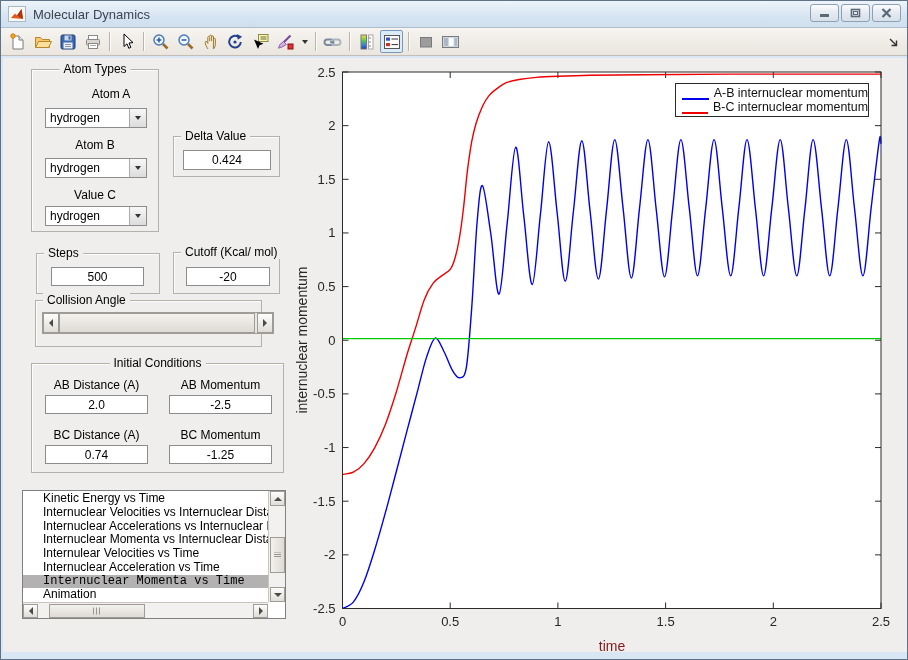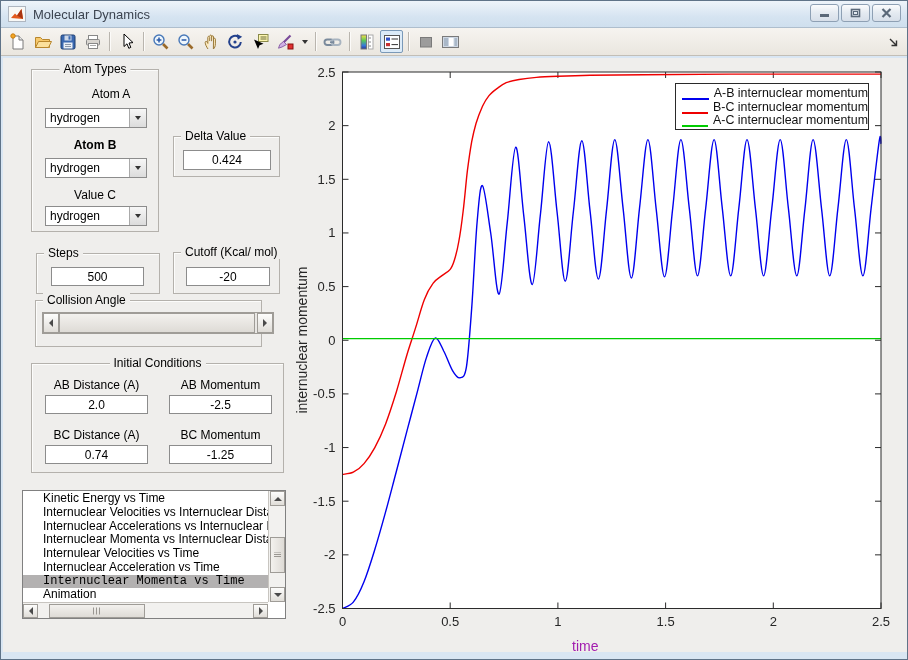--- a/index.html
+++ b/index.html
@@ -83,21 +83,21 @@
   .vthumb { position:absolute; left:1px; width:15px; background:linear-gradient(90deg,#f3f1ee,#dedbd6); border:1px solid #9f9c97; }
   .hthumb { position:absolute; top:1px; height:14px; background:linear-gradient(#f3f1ee,#dedbd6); border:1px solid #9f9c97; }
   .grip-h { position:absolute; left:3px; right:3px; top:50%; height:5px; transform:translateY(-50%);
     background:repeating-linear-gradient(#9a9792 0 1px, transparent 1px 2px); }
   .grip-v { position:absolute; top:50%; left:50%; width:8px; height:7px; transform:translate(-50%,-50%);
     background:repeating-linear-gradient(90deg,#9a9792 0 1px, transparent 1px 3px); }
   
   #plotsvg { position:absolute; left:0; top:0; }
   .tick-x { position:absolute; width:44px; text-align:center; font-size:13px; color:#262626; }
   .tick-y { position:absolute; width:46px; text-align:right; font-size:13px; color:#262626; }
-  .xlabel { position:absolute; left:569px; top:580px; width:80px; font-size:14px; color:#a21caf; }
+  .xlabel { position:absolute; left:569px; top:580px; width:80px; text-align:center; font-size:14px; color:#7f1d1d; }
   .ylabel { position:absolute; left:189px; top:274px; width:220px; text-align:center; font-size:14px; color:#262626; transform:rotate(-90deg); }
   .legend { position:absolute; left:672px; top:25px; width:194px; background:#fff; border:1px solid #2a2a2a; padding:3px 0 2px 0; }
   .lrow { display:flex; align-items:flex-end; height:13.4px; }
   .lline { width:31px; height:0; border-top:2px solid #000; margin:0 5px 0 6px; }
   .ltext { font-size:12.4px; color:#111; white-space:nowrap; }
 </style>
 </head>
 <body>
 
 <div class="win">
@@ -273,21 +273,21 @@
 
     <div class="grp" style="left:28px; top:11px; width:128px; height:163px;">
       <span class="gtitle center">Atom Types</span>
       <span class="ctl-label" style="left:0; width:100%; top:17px;margin-left:16px;">Atom A</span>
       <div class="combo" style="left:13px; top:38px; width:102px;">
         <span class="cfield">hydrogen</span>
         <span class="cbtn">
             <span class="caret-down"></span>
           </span>
       </div>
-      <span class="ctl-label" style="left:0; width:100%; top:68px;font-weight:bold;">Atom B</span>
+      <span class="ctl-label" style="left:0; width:100%; top:68px;">Atom B</span>
       <div class="combo" style="left:13px; top:88px; width:102px;">
         <span class="cfield">hydrogen</span>
         <span class="cbtn">
             <span class="caret-down"></span>
           </span>
       </div>
       <span class="ctl-label" style="left:0; width:100%; top:118px;">Value C</span>
       <div class="combo" style="left:13px; top:136px; width:102px;">
         <span class="cfield">hydrogen</span>
         <span class="cbtn">
@@ -418,24 +418,20 @@
     <div class="xlabel">time</div>
     <div class="legend">
         <div class="lrow">
           <span class="lline" style="border-top-color: rgb(0, 0, 238);"></span>
           <span class="ltext">A-B internuclear momentum</span>
         </div>
         <div class="lrow">
           <span class="lline" style="border-top-color: rgb(238, 0, 0);"></span>
           <span class="ltext">B-C internuclear momentum</span>
         </div>
-        <div class="lrow">
-          <span class="lline" style="border-top-color: rgb(0, 204, 0);"></span>
-          <span class="ltext">A-C internuclear momentum</span>
-        </div>
       </div>
 
   <div class="tick-x" style="left: 317.5px; top: 555.5px;">0</div>
       <div class="tick-x" style="left: 425.2px; top: 555.5px;">0.5</div>
       <div class="tick-x" style="left: 532.9px; top: 555.5px;">1</div>
       <div class="tick-x" style="left: 640.6px; top: 555.5px;">1.5</div>
       <div class="tick-x" style="left: 748.3px; top: 555.5px;">2</div>
       <div class="tick-x" style="left: 856px; top: 555.5px;">2.5</div>
       <div class="tick-y" style="left: 286.5px; top: 543px;">-2.5</div>
       <div class="tick-y" style="left: 286.5px; top: 489.35px;">-2</div>

